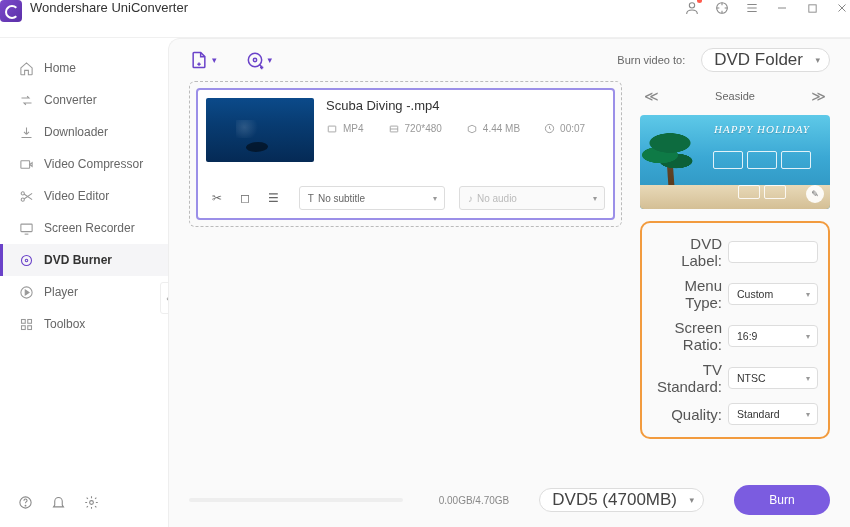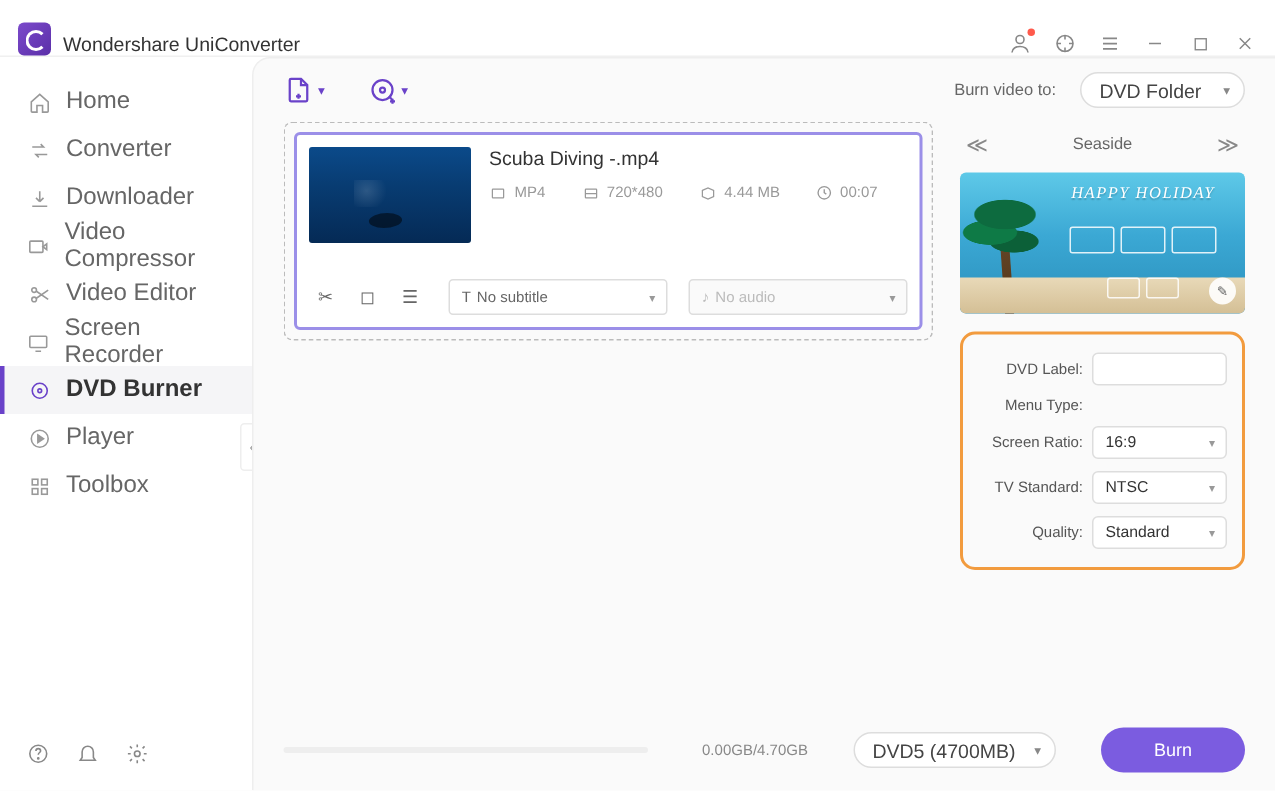--- a/index.html
+++ b/index.html
@@ -1,38 +1,38 @@
 <!DOCTYPE html>
 <html><head>
 <meta charset="utf-8">
 <style>
 *{box-sizing:border-box;margin:0;padding:0;font-family:-apple-system,BlinkMacSystemFont,'Segoe UI',Arial,sans-serif}
 body{width:850px;height:527px;background:#fff;overflow:hidden;font-size:12px;color:#333}
-.titlebar{height:38px;display:flex;align-items:flex-end;padding:0 12px;border-bottom:1px solid #f0f0f0}
+.titlebar{height:38px;display:flex;align-items:flex-start;padding:0 0;border-bottom:1px solid #f0f0f0}
 .logo{width:22px;height:22px;background:linear-gradient(135deg,#7b4acb,#5b2fa8);border-radius:4px;margin-right:8px;position:relative}
 .logo::after{content:"";position:absolute;top:5px;left:5px;width:10px;height:10px;border:2px solid #fff;border-radius:50%;border-right-color:transparent}
 .app-title{font-size:13px;color:#333;font-weight:500}
 .titlebar-right{margin-left:auto;display:flex;align-items:center;gap:14px;color:#888}
 .tbr-icon{width:16px;height:16px;display:flex;align-items:center;justify-content:center;cursor:pointer}
 .dot{position:relative}
 .dot::after{content:"";position:absolute;top:-2px;right:-2px;width:5px;height:5px;background:#ff5a4c;border-radius:50%}
 .main{display:flex;height:calc(100% - 38px)}
 .sidebar{width:168px;padding-top:14px;position:relative}
-.side-item{display:flex;align-items:center;height:32px;padding:0 18px;color:#666;font-size:16px;cursor:pointer;gap:10px}
+.side-item{display:flex;align-items:center;height:32px;padding:0 18px;color:#666;font-size:12px;cursor:pointer;gap:10px}
 .side-item.active{background:#f5f5f7;color:#333;font-weight:600;border-left:3px solid #6a42c9;padding-left:15px}
 .side-icon{width:16px;height:16px;display:flex;align-items:center;justify-content:center;color:#999}
 .side-item.active .side-icon{color:#6a42c9}
 .sidebar-footer{position:absolute;bottom:14px;left:18px;display:flex;gap:18px;color:#888}
 .collapse-handle{position:absolute;top:244px;right:-8px;width:16px;height:32px;background:#fff;border:1px solid #eee;border-radius:3px;display:flex;align-items:center;justify-content:center;font-size:10px;color:#999;cursor:pointer}
 .content{flex:1;background:#fafafa;border-top-left-radius:12px;border:1px solid #eee;border-right:none;border-bottom:none;position:relative;display:flex;flex-direction:column}
 .toolbar{height:42px;display:flex;align-items:center;padding:0 20px;gap:28px}
 .tool-btn{display:flex;align-items:center;gap:3px;color:#6a42c9;cursor:pointer}
 .tool-btn svg{width:20px;height:20px}
 .burn-to{margin-left:auto;display:flex;align-items:center;gap:16px;font-size:11px;color:#666}
-.select{background:#fff;border:1px solid #ddd;border-radius:14px;height:24px;padding:0 26px 0 12px;font-size:13px;color:#444;position:relative;min-width:110px;display:flex;align-items:center;cursor:pointer}
+.select{background:#fff;border:1px solid #ddd;border-radius:14px;height:24px;padding:0 26px 0 12px;font-size:17px;color:#444;position:relative;min-width:110px;display:flex;align-items:center;cursor:pointer}
 .select::after{content:"▾";position:absolute;right:9px;color:#888;font-size:9px}
 .workspace{flex:1;display:flex;padding:0 20px 0 0;gap:18px;overflow:hidden}
 .queue{flex:1;padding-left:20px}
 .dropzone{border:1px dashed #bbb;border-radius:6px;padding:6px}
 .video-card{border:2px solid #9b8fe8;border-radius:4px;padding:8px;display:flex;flex-direction:column;gap:24px;background:#fff}
 .vc-top{display:flex;gap:12px}
 .thumb{width:108px;height:64px;background:linear-gradient(180deg,#0b4a8a 0%,#083c72 40%,#052a55 100%);border-radius:2px;position:relative;overflow:hidden}
 .thumb::before{content:"";position:absolute;top:35%;left:28%;width:28px;height:18px;background:radial-gradient(circle at 30% 40%,rgba(255,255,255,.15),transparent 60%)}
 .thumb::after{content:"";position:absolute;bottom:10px;left:40px;width:22px;height:10px;background:rgba(0,0,0,.5);border-radius:50%;transform:skewX(-12deg)}
 .vc-info{flex:1;display:flex;flex-direction:column;gap:10px}
@@ -53,21 +53,21 @@
 .trunk{position:absolute;left:28px;top:30px;width:6px;height:70px;background:linear-gradient(#6b4a2a,#4d3319);transform:rotate(-4deg)}
 .sand{position:absolute;bottom:0;left:0;right:0;height:24px;background:linear-gradient(#e8d9b8,#d4bf95)}
 .banner{position:absolute;top:8px;right:8px;left:62px;display:flex;flex-direction:column;align-items:center;gap:16px}
 .banner-title{font-family:cursive;font-style:italic;color:#fff;font-size:11px;letter-spacing:1px;text-shadow:0 1px 1px rgba(0,0,0,.2)}
 .slot-row{display:flex;gap:4px}
 .slot{width:30px;height:18px;border:1px solid rgba(255,255,255,.85);border-radius:2px}
 .slot.small{width:22px;height:14px}
 .edit-badge{position:absolute;bottom:6px;right:6px;width:18px;height:18px;background:rgba(255,255,255,.9);border-radius:50%;display:flex;align-items:center;justify-content:center;font-size:9px;color:#666;cursor:pointer}
 .settings{border:2px solid #f29b3e;border-radius:10px;margin-top:12px;padding:12px 10px;display:flex;flex-direction:column;gap:8px}
 .srow{display:flex;align-items:center;gap:6px}
-.srow label{width:70px;text-align:right;font-size:10px;color:#555}
+.srow label{width:70px;text-align:right;font-size:15px;color:#555}
 .srow .field{flex:1;height:22px;border:1px solid #ddd;border-radius:4px;font-size:10.5px;padding:0 20px 0 8px;position:relative;display:flex;align-items:center;background:#fff;cursor:pointer}
 .srow .field.sel::after{content:"▾";position:absolute;right:7px;color:#999;font-size:8px}
 .bottom-bar{height:54px;display:flex;align-items:center;padding:0 20px;gap:30px}
 .progress{flex:1;height:4px;background:#eee;border-radius:2px;position:relative;margin-right:6px}
 .size-text{font-size:10px;color:#888}
 .disc-select{min-width:130px}
 .burn-btn{width:96px;height:30px;border:none;border-radius:15px;background:#7b5ce0;color:#fff;font-size:12px;font-weight:500;cursor:pointer}
 </style>
 </head>
 <body>
@@ -323,20 +323,23 @@
 
         <div class="settings">
           <div class="srow">
               <label>DVD Label:</label>
               <div class="field">
                 <span></span>
               </div>
             </div>
           <div class="srow">
               <label>Menu Type:</label>
+              <div class="field sel">
+                <span>Custom</span>
+              </div>
             </div>
           <div class="srow">
               <label>Screen Ratio:</label>
               <div class="field sel">
                 <span>16:9</span>
               </div>
             </div>
           <div class="srow">
               <label>TV Standard:</label>
               <div class="field sel">

